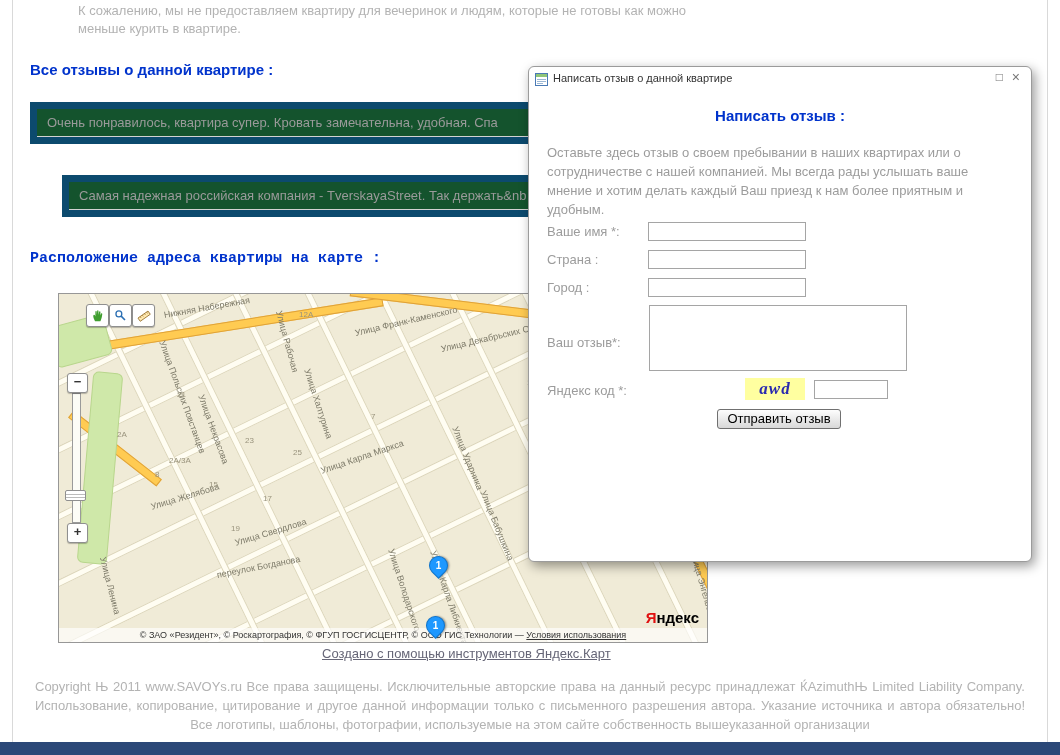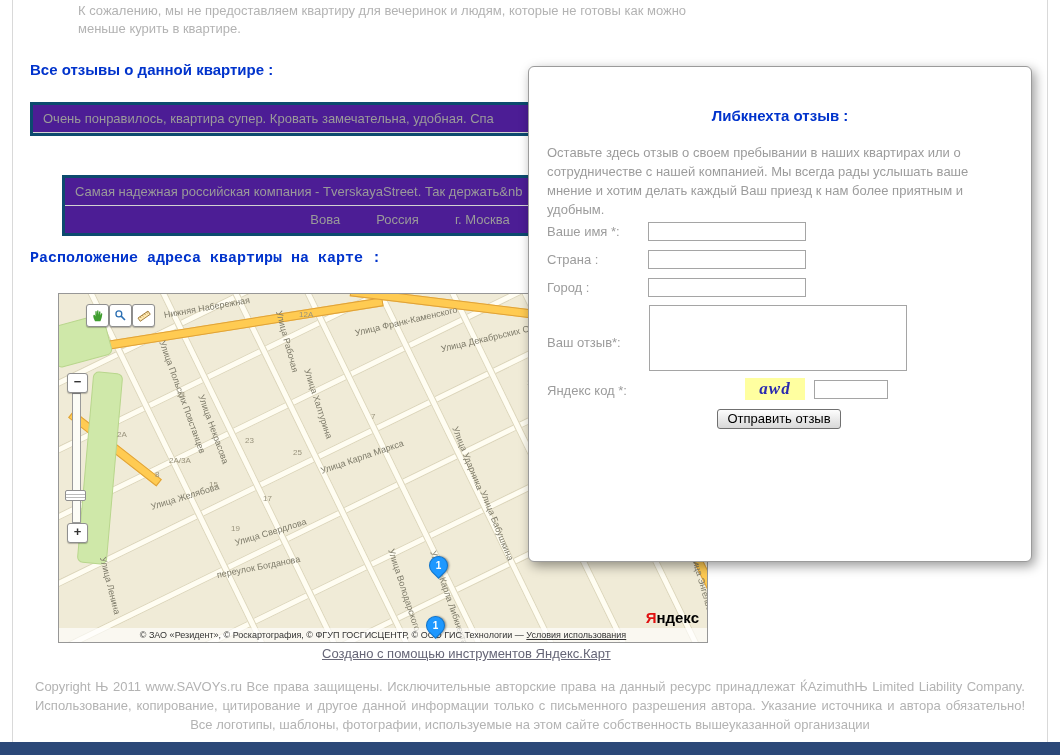--- a/index.html
+++ b/index.html
@@ -4,21 +4,21 @@
 <style>
   html,body{margin:0;padding:0;}
   body{width:1060px;height:755px;position:relative;background:#fff;overflow:hidden;
        font-family:"Liberation Sans",sans-serif;}
   .page-frame{position:absolute;left:12px;top:0;width:1034px;height:755px;
       border-left:1px solid #d9d9d9;border-right:1px solid #d9d9d9;}
   .intro{position:absolute;left:30px;top:2px;width:980px;color:#b3b3b3;font-size:13px;line-height:18px;margin-left:48px;}
   .blue-head{position:absolute;color:#0033cc;font-weight:bold;font-size:15px;}
   .reviews-heading{left:30px;top:61px;}
   .map-heading{left:30px;top:250px;font-family:Liberation Mono, monospace;}
-  .review{position:absolute;left:30px;width:690px;border:3px solid #0c4a6e;background:#4c1d95;}
+  .review{position:absolute;left:30px;width:690px;border:7px solid #0c4a6e;background:#14532d;}
   .review1{top:102px;}
   .review2{top:175px;margin-left:32px;}
   .review-text{padding:6px 10px;color:#9a9a9a;font-size:13px;border-bottom:1px solid #d2d2d2;}
   .review-meta{padding:6px;display:flex;justify-content:center;gap:36px;color:#9a9a9a;font-size:13px;}
 
   
   .map{position:absolute;left:58px;top:293px;width:648px;height:348px;background:#f0ebd7;
        border:1px solid #979797;overflow:hidden;}
   .roadsA,.roadsB{position:absolute;left:-220px;top:-200px;width:1100px;height:760px;}
   .roadsA{transform:rotate(-26deg);}
@@ -93,25 +93,20 @@
 </div>
 
 <div class="blue-head reviews-heading">Все отзывы о данной квартире :</div>
 
 <div class="review review1">
   <div class="review-text">Очень понравилось, квартира супер. Кровать замечательна, удобная. Спа</div>
 </div>
 
 <div class="review review2">
   <div class="review-text">Самая надежная российская компания - TverskayaStreet. Так держать&amp;nb</div>
-  <div class="review-meta">
-    <span>Вова</span>
-    <span>Россия</span>
-    <span>г. Москва</span>
-  </div>
 </div>
 
 <div class="blue-head map-heading">Расположение адреса квартиры на карте :</div>
 
 <div class="map">
   <div class="roadsA">
     <div class="rA" style="top:150px"></div>
     <div class="rA" style="top:210px"></div>
     <div class="rA" style="top:270px"></div>
     <div class="rA" style="top:330px"></div>
@@ -204,21 +199,33 @@
 
   <div class="map-copy"><span>© ЗАО «Резидент», © Роскартография, © ФГУП ГОСГИСЦЕНТР, © ООО ГИС Технологии — </span><a>Условия использования</a></div>
 </div>
 
 <a class="map-credit">Создано с помощью инструментов Яндекс.Карт</a>
 
 <div class="footer">Copyright Њ 2011 www.SAVOYs.ru Все права защищены. Исключительные авторские права на данный ресурс принадлежат ЌAzimuthЊ Limited Liability Company. Использование, копирование, цитирование и другое данной информации только с письменного разрешения автора. Указание источника и автора обязательно! Все логотипы, шаблоны, фотографии, используемые на этом сайте собственность вышеуказанной организации</div>
 <div class="bottom-bar"></div>
 
 <div class="dialog">
-  <div class="dlg-heading">Либкнехта отзыв :</div>
+  <div class="titlebar">
+    <span class="dlg-icon">
+      <svg width="13" height="13" viewBox="0 0 13 13">
+          <rect x="0.5" y="0.5" width="12" height="12" fill="#fff" stroke="#4a7ab5"></rect>
+          <rect x="1" y="1" width="11" height="3" fill="#8fc578"></rect>
+          <path d="M2 6.5h9M2 8.5h9M2 10.5h6" stroke="#9bb7d4" stroke-width="1"></path>
+        </svg>
+    </span>
+    <span class="dlg-title">Написать отзыв о данной квартире</span>
+    <span class="dlg-max">□</span>
+    <span class="dlg-close">×</span>
+  </div>
+  <div class="dlg-heading">Написать отзыв :</div>
   <div class="dlg-desc">Оставьте здесь отзыв о своем пребывании в наших квартирах или о сотрудничестве с нашей компанией. Мы всегда рады услышать ваше мнение и хотим делать каждый Ваш приезд к нам более приятным и удобным.</div>
 
   <label class="lbl" style="top:157px">Ваше имя *:</label>
   <input class="inp inp-name" style="">
 
   <label class="lbl" style="top:185px">Страна :</label>
   <input class="inp inp-country" style="">
 
   <label class="lbl" style="top:213px">Город :</label>
   <input class="inp inp-city" style="">

